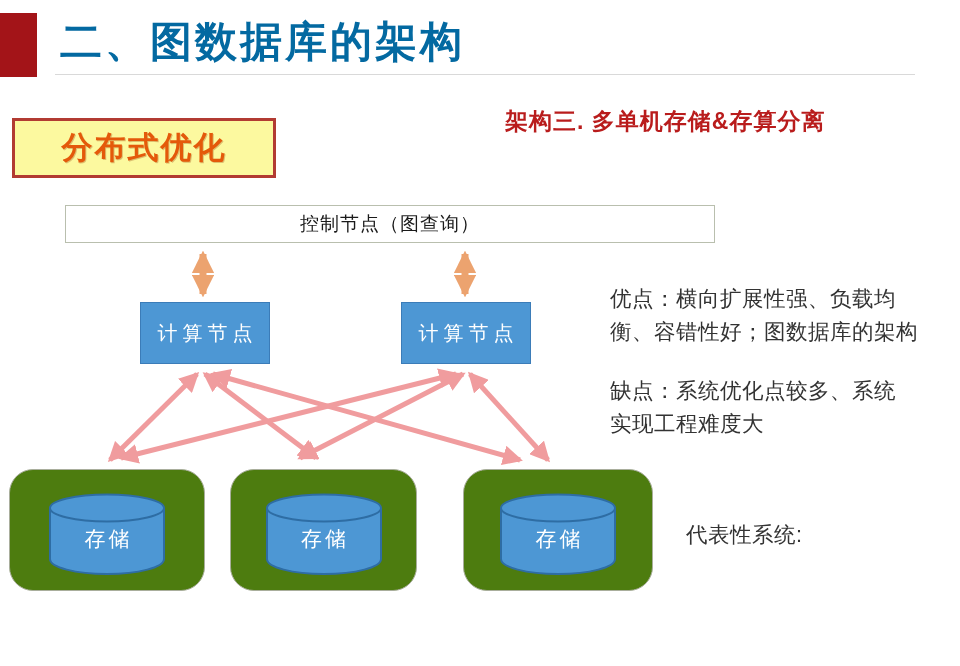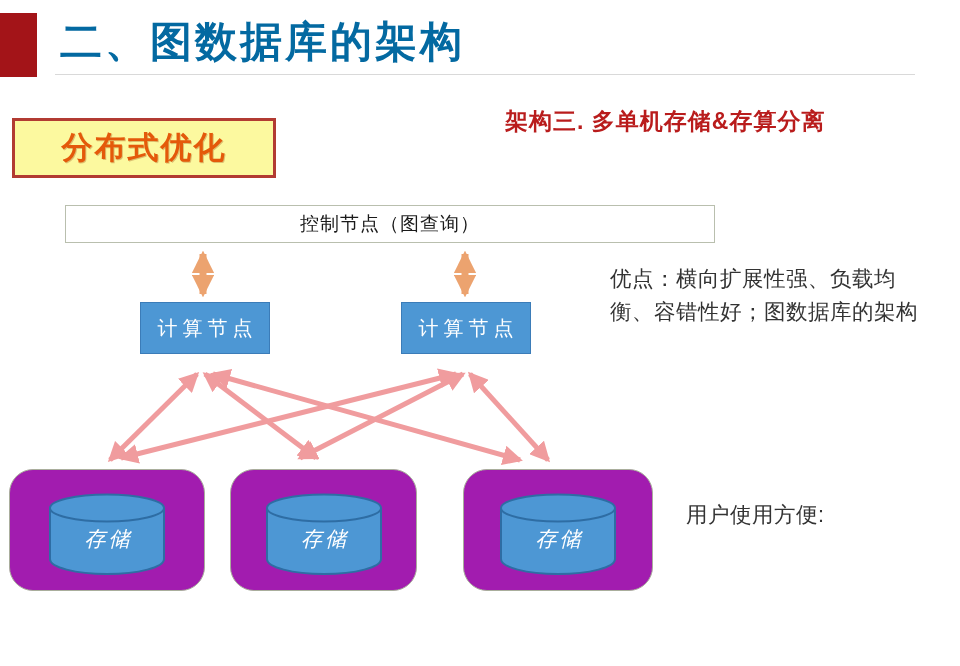--- a/index.html
+++ b/index.html
@@ -78,47 +78,46 @@
     align-items: center;
     justify-content: center;
     font-size: 19px;
     color: #1a1a1a;
     letter-spacing: 1px;
   }
 
   .compute-box {
     position: absolute;
     top: 302px;
-    width: 130px; height: 52px;
+    width: 130px; height: 62px;
     background: #4D97D4;
     border: 1px solid #3b7cb8;
     display: flex;
     align-items: center;
     justify-content: center;
     color: #ffffff;
     font-size: 20px;
     letter-spacing: 5px;
     text-indent: 5px;
   }
   .compute-left  { left: 140px; }
   .compute-right { left: 401px; }
 
   
   .storage-card {
     position: absolute;
     top: 469px;
     height: 122px;
-    background: #a21caf;
+    background: #4d7c0f;
     border: 1px solid #a9ae9c;
     border-radius: 24px;
     display: flex;
     justify-content: center;
     align-items: flex-start;
     padding-top: 21px;
-    font-style: italic;
   }
   .storage-1 { left: 9px;   width: 196px; }
   .storage-2 { left: 230px; width: 187px; }
   .storage-3 { left: 463px; width: 190px; }
 
   .cylinder-wrap { position: relative; width: 122px; height: 86px; }
   .cylinder-wrap svg { display: block; }
   .cylinder-label {
     position: absolute;
     left: 0; top: 34px;
@@ -139,20 +138,21 @@
   }
 
   
   .notes {
     position: absolute;
     color: #333333;
     font-size: 21.5px;
     line-height: 33px;
     letter-spacing: 0.5px;
     white-space: nowrap;
+    margin-top: 20px;
   }
   .notes-pros { left: 610px; top: 263px; }
   .notes-cons { left: 610px; top: 355px; }
   .notes-rep  { left: 686px; top: 500px; line-height: 31px; }
 </style>
 </head>
 <body>
 
 <div class="slide">
 
@@ -220,18 +220,22 @@
       </svg>
       <div class="cylinder-label">存储</div>
     </div>
   </div>
 
   <div class="notes notes-pros">
     <div>优点：横向扩展性强、负载均</div>
     <div>衡、容错性好；图数据库的架构</div>
   </div>
 
+  <div class="notes notes-cons">
+    <div>缺点：系统优化点较多、系统</div>
+    <div>实现工程难度大</div>
+  </div>
 
   <div class="notes notes-rep">
-    <div>用户使用方便:</div>
+    <div>代表性系统:</div>
   </div>
 
 </div>
 
 </body></html>

